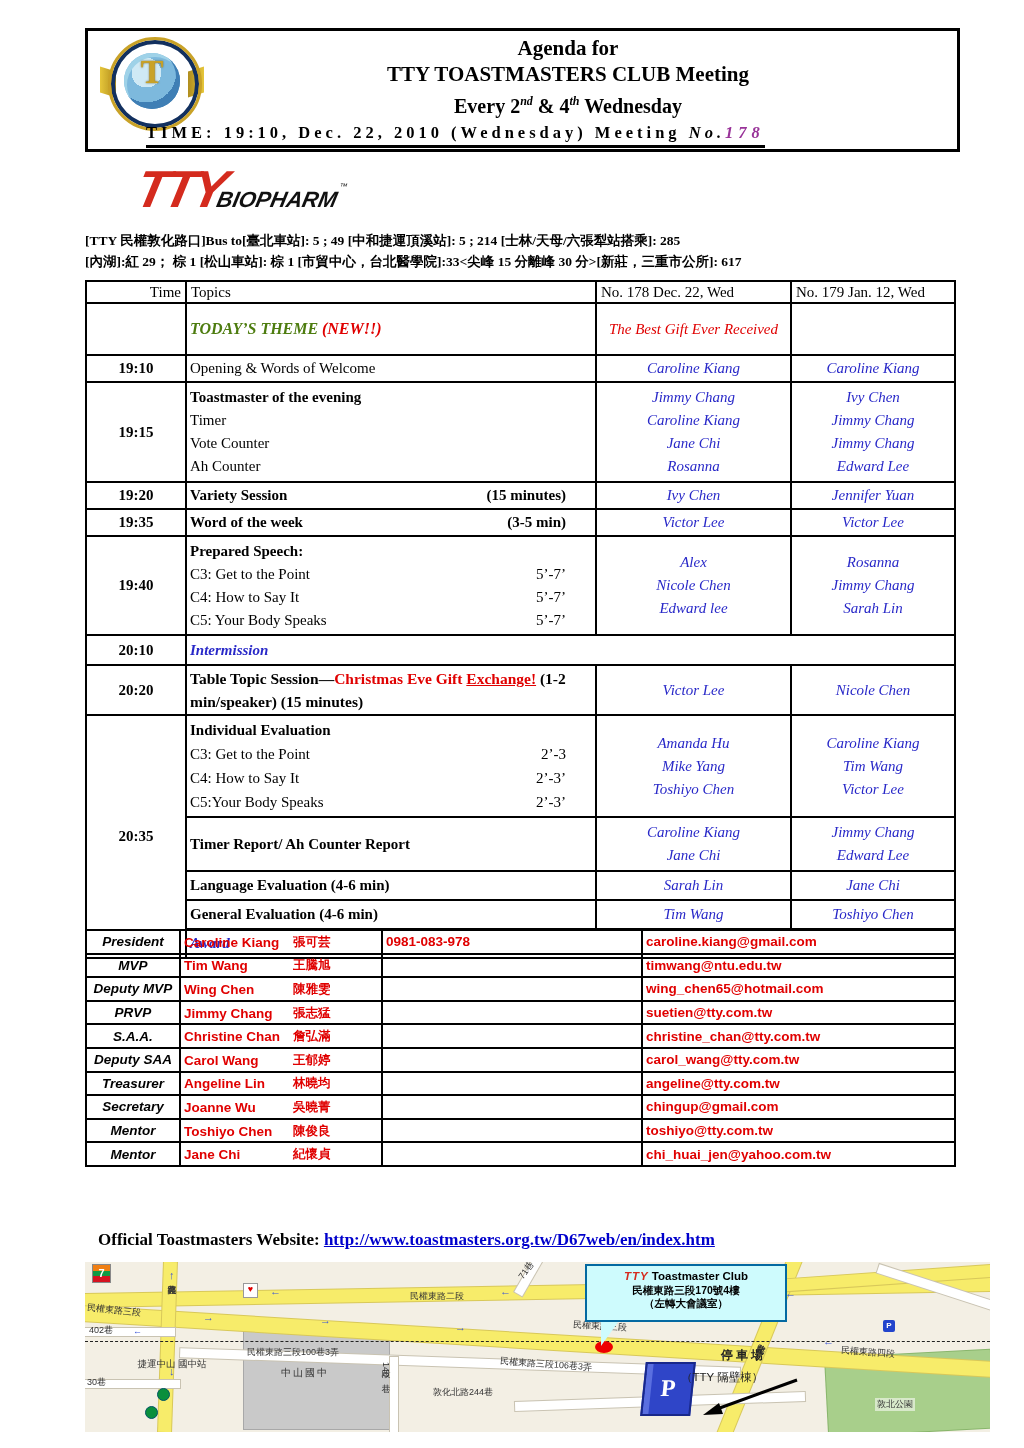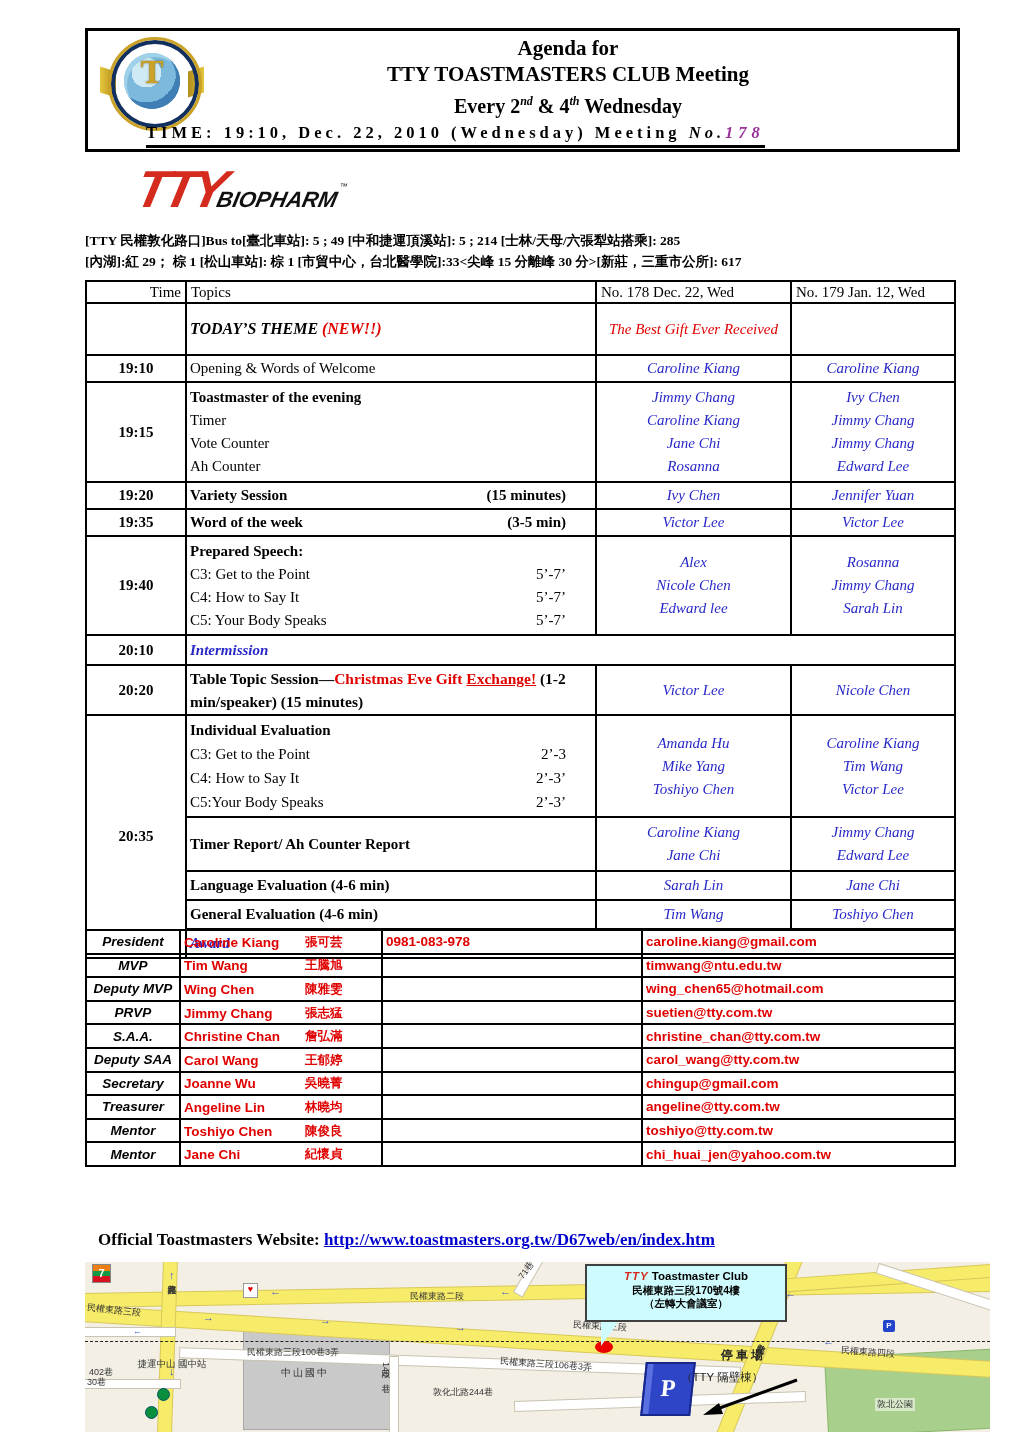--- a/index.html
+++ b/index.html
@@ -42,51 +42,51 @@
   
   table{border-collapse:collapse;}
   .agenda{position:absolute;left:85px;top:280px;width:869px;table-layout:fixed;}
   .agenda td{border:2px solid #000;font-size:15px;vertical-align:middle;padding:1px 3px;overflow:hidden;}
   .agenda .time-cell{text-align:center;font-weight:bold;font-size:15px;}
   .agenda .name-cell{text-align:center;color:#2828c8;font-style:italic;font-size:15px;line-height:23px;}
   .hdr td{font-size:15px;padding:1px 4px;}
   .hdr .hc{text-align:right;}
   .topic-flex{display:flex;justify-content:space-between;padding-right:26px;}
   .bold{font-weight:bold;}
-  .blue-it{color:#000000;font-weight:bold;font-style:italic;}
+  .blue-it{color:#4d7c0f;font-weight:bold;font-style:italic;}
   .red-it{color:#e00000;font-weight:bold;font-style:italic;}
   .theme178{color:#e00000;font-style:italic;text-align:center;font-size:15.5px;line-height:23px;}
   .item-row{display:flex;justify-content:space-between;padding-right:26px;line-height:23px;}
   .tline{line-height:23px;}
   .intermission{color:#2828c8;font-weight:bold;font-style:italic;font-size:16px;}
   .award-cell{color:#2828c8;font-weight:bold;font-style:italic;font-size:16px;}
   .red-b{color:#e00000;font-weight:bold;}
   .red-bu{color:#e00000;font-weight:bold;text-decoration:underline;}
   
   .officers{position:absolute;left:85px;top:929px;width:869px;table-layout:fixed;font-family:"Liberation Sans","DejaVu Sans",sans-serif;}
   .officers td{border:2.5px solid #000;height:21.6px;padding:0 3px;vertical-align:middle;}
   .role{text-align:center;font-style:italic;font-weight:bold;font-size:13.5px;font-family:"Liberation Sans",sans-serif;}
   .oname{position:relative;}
   .nm{color:#e00000;font-weight:bold;font-size:13.5px;}
-  .cnm{position:absolute;left:112px;top:50%;transform:translateY(-50%);color:#e00000;font-size:12.5px;font-weight:bold;margin-left:12px;}
+  .cnm{position:absolute;left:112px;top:50%;transform:translateY(-50%);color:#e00000;font-size:12.5px;font-weight:bold;}
   .phone{color:#e00000;font-weight:bold;font-size:13.5px;}
   .email{color:#e00000;font-weight:bold;font-size:13.5px;}
   
   .website{position:absolute;left:98px;top:1230px;font-size:17px;font-weight:bold;}
   .weblink{color:#0000cc;}
   
   .map{position:absolute;left:85px;top:1262px;width:905px;height:170px;background:#f3efe4;overflow:hidden;
        font-family:"Liberation Sans","DejaVu Sans",sans-serif;}
   .rd{position:absolute;background:#f7ec6a;box-shadow:0 0 0 1px #d8c85a;}
   .wr{position:absolute;background:#ffffff;box-shadow:0 0 0 1px #c9c3b2;}
   .blk{position:absolute;}
   .lbl{position:absolute;color:#333;font-size:9px;white-space:nowrap;z-index:3;}
   .vert{writing-mode:vertical-rl;}
   .dash{position:absolute;left:0;top:79px;width:905px;border-top:1.5px dashed #222;z-index:2;}
-  .callout{position:absolute;left:500px;top:2px;width:198px;height:54px;background:#cefbfd;border:2px solid #404040;
+  .callout{position:absolute;left:500px;top:2px;width:198px;height:54px;background:#cefbfd;border:2px solid #0369a1;
            z-index:6;text-align:center;font-weight:bold;color:#000;}
   .co1{font-size:11.5px;line-height:16px;margin-top:2px;}
   .co1 .ttyred{color:#d42b1e;font-style:italic;letter-spacing:1px;}
   .co2{font-size:10.5px;line-height:13px;}
   .co3{font-size:10.5px;line-height:13px;}
   .tail{position:absolute;left:516px;top:56px;width:0;height:0;border-top:28px solid #cefbfd;border-right:20px solid transparent;z-index:5;}
   .dot{position:absolute;left:510px;top:79px;width:18px;height:12px;background:#ee0000;border-radius:50%;z-index:4;}
   .pbox{position:absolute;left:558px;top:100px;width:46px;height:50px;background:#2f45c8;border:2px solid #18288a;
         transform:skewX(-6deg);z-index:4;color:#fff;text-align:center;font-family:"Liberation Serif",serif;
         font-weight:bold;font-size:24px;line-height:48px;box-shadow:inset 6px 0 0 #5a6fe0;}
@@ -337,30 +337,30 @@
     <td class="phone"></td>
     <td class="email">christine_chan@tty.com.tw</td>
   </tr>
   <tr>
     <td class="role">Deputy SAA</td>
     <td class="oname"><span class="nm">Carol Wang</span><span class="cnm">王郁婷</span></td>
     <td class="phone"></td>
     <td class="email">carol_wang@tty.com.tw</td>
   </tr>
   <tr>
+    <td class="role">Treasurer</td>
+    <td class="oname"><span class="nm">Angeline Lin</span><span class="cnm">林曉均</span></td>
+    <td class="phone"></td>
+    <td class="email">angeline@tty.com.tw</td>
+  </tr>
+  <tr>
     <td class="role">Secretary</td>
     <td class="oname"><span class="nm">Joanne Wu</span><span class="cnm">吳曉菁</span></td>
     <td class="phone"></td>
     <td class="email">chingup@gmail.com</td>
-  </tr>
-  <tr>
-    <td class="role">Treasurer</td>
-    <td class="oname"><span class="nm">Angeline Lin</span><span class="cnm">林曉均</span></td>
-    <td class="phone"></td>
-    <td class="email">angeline@tty.com.tw</td>
   </tr>
   <tr>
     <td class="role">Mentor</td>
     <td class="oname"><span class="nm">Toshiyo Chen</span><span class="cnm">陳俊良</span></td>
     <td class="phone"></td>
     <td class="email">toshiyo@tty.com.tw</td>
   </tr>
   <tr>
     <td class="role">Mentor</td>
     <td class="oname"><span class="nm">Jane Chi</span><span class="cnm">紀懷貞</span></td>
@@ -392,21 +392,21 @@
   <div class="wr" style="left:0px;top:66px;width:90px;height:8px;z-index:1;"></div>
   <div class="wr" style="left:440px;top:-10px;width:9px;height:45px;transform:rotate(30deg);z-index:1;"></div>
   <div class="dash"></div>
 
   <span class="lbl" style="left:325px;top:28px;">民權東路二段</span>
   <span class="lbl" style="left:2px;top:42px;transform:rotate(6deg);">民權東路三段</span>
   <span class="lbl" style="left:488px;top:58px;transform:rotate(3deg);z-index:2;">民權東路三段</span>
   <span class="lbl" style="left:756px;top:84px;transform:rotate(4deg);">民權東路四段</span>
   <span class="lbl vert" style="left:80px;top:16px;">復興北路</span>
   <span class="lbl vert" style="left:674px;top:76px;transform:rotate(24deg);">敦化北路</span>
-  <span class="lbl" style="left:4px;top:62px;margin-top:42px;">402巷</span>
+  <span class="lbl" style="left:4px;top:62px;">402巷</span>
   <span class="lbl" style="left:2px;top:114px;">30巷</span>
   <span class="lbl" style="left:432px;top:2px;transform:rotate(-55deg);">71巷</span>
   <span class="lbl" style="left:162px;top:84px;">民權東路三段100巷3弄</span>
   <span class="lbl" style="left:415px;top:96px;transform:rotate(4deg);">民權東路三段106巷3弄</span>
   <span class="lbl" style="left:348px;top:124px;">敦化北路244巷</span>
   <span class="lbl vert" style="left:294px;top:100px;">段140巷</span>
   <span class="lbl" style="left:196px;top:104px;font-size:10px;letter-spacing:2px;">中山國中</span>
   <span class="lbl" style="left:52px;top:96px;width:70px;white-space:normal;text-align:center;line-height:12px;font-size:9.5px;">捷運中山 國中站</span>
   <span class="parklbl">敦北公園</span>
 

